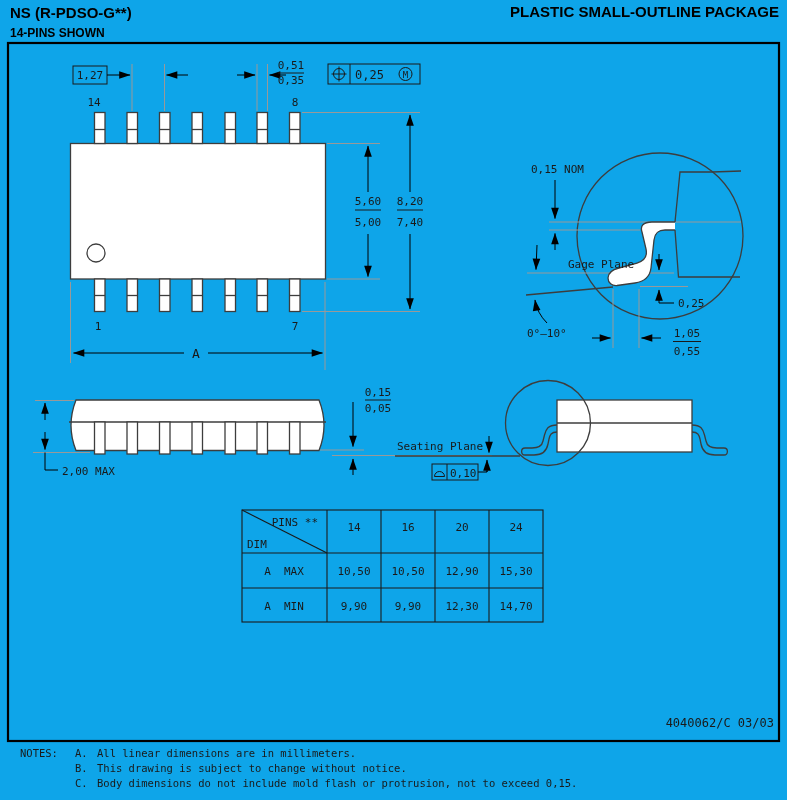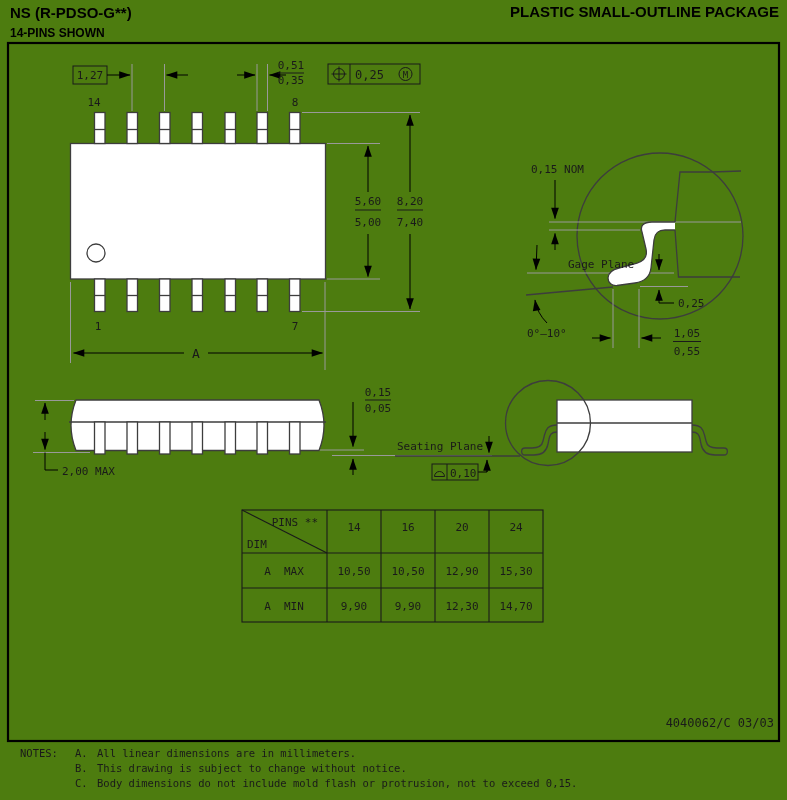--- a/index.html
+++ b/index.html
@@ -1,16 +1,16 @@
 <!DOCTYPE html>
 <html><head>
 <meta charset="utf-8">
 <style>
   html,body{margin:0;padding:0;background:#fff;}
-  .page{position:relative;width:787px;height:800px;background:#4d7c0f;overflow:hidden;
+  .page{position:relative;width:787px;height:800px;background:#0ea5e9;overflow:hidden;
         font-family:"DejaVu Sans Mono", monospace;text-decoration:underline;}
   svg{position:absolute;left:0;top:0;}
   text{fill:#1a1a1a;}
   .hdr  {font:bold 15px "Liberation Sans", sans-serif; fill:#000;}
   .hdr2 {font:bold 12px "Liberation Sans", sans-serif; fill:#000;}
   .cad  {font:11px "DejaVu Sans Mono", monospace;}
   .cad10{font:10.5px "DejaVu Sans Mono", monospace;}
   .cad12{font:12px "DejaVu Sans Mono", monospace;}
   .cad13{font:13px "DejaVu Sans Mono", monospace;}
   .pre  {white-space:pre;}

